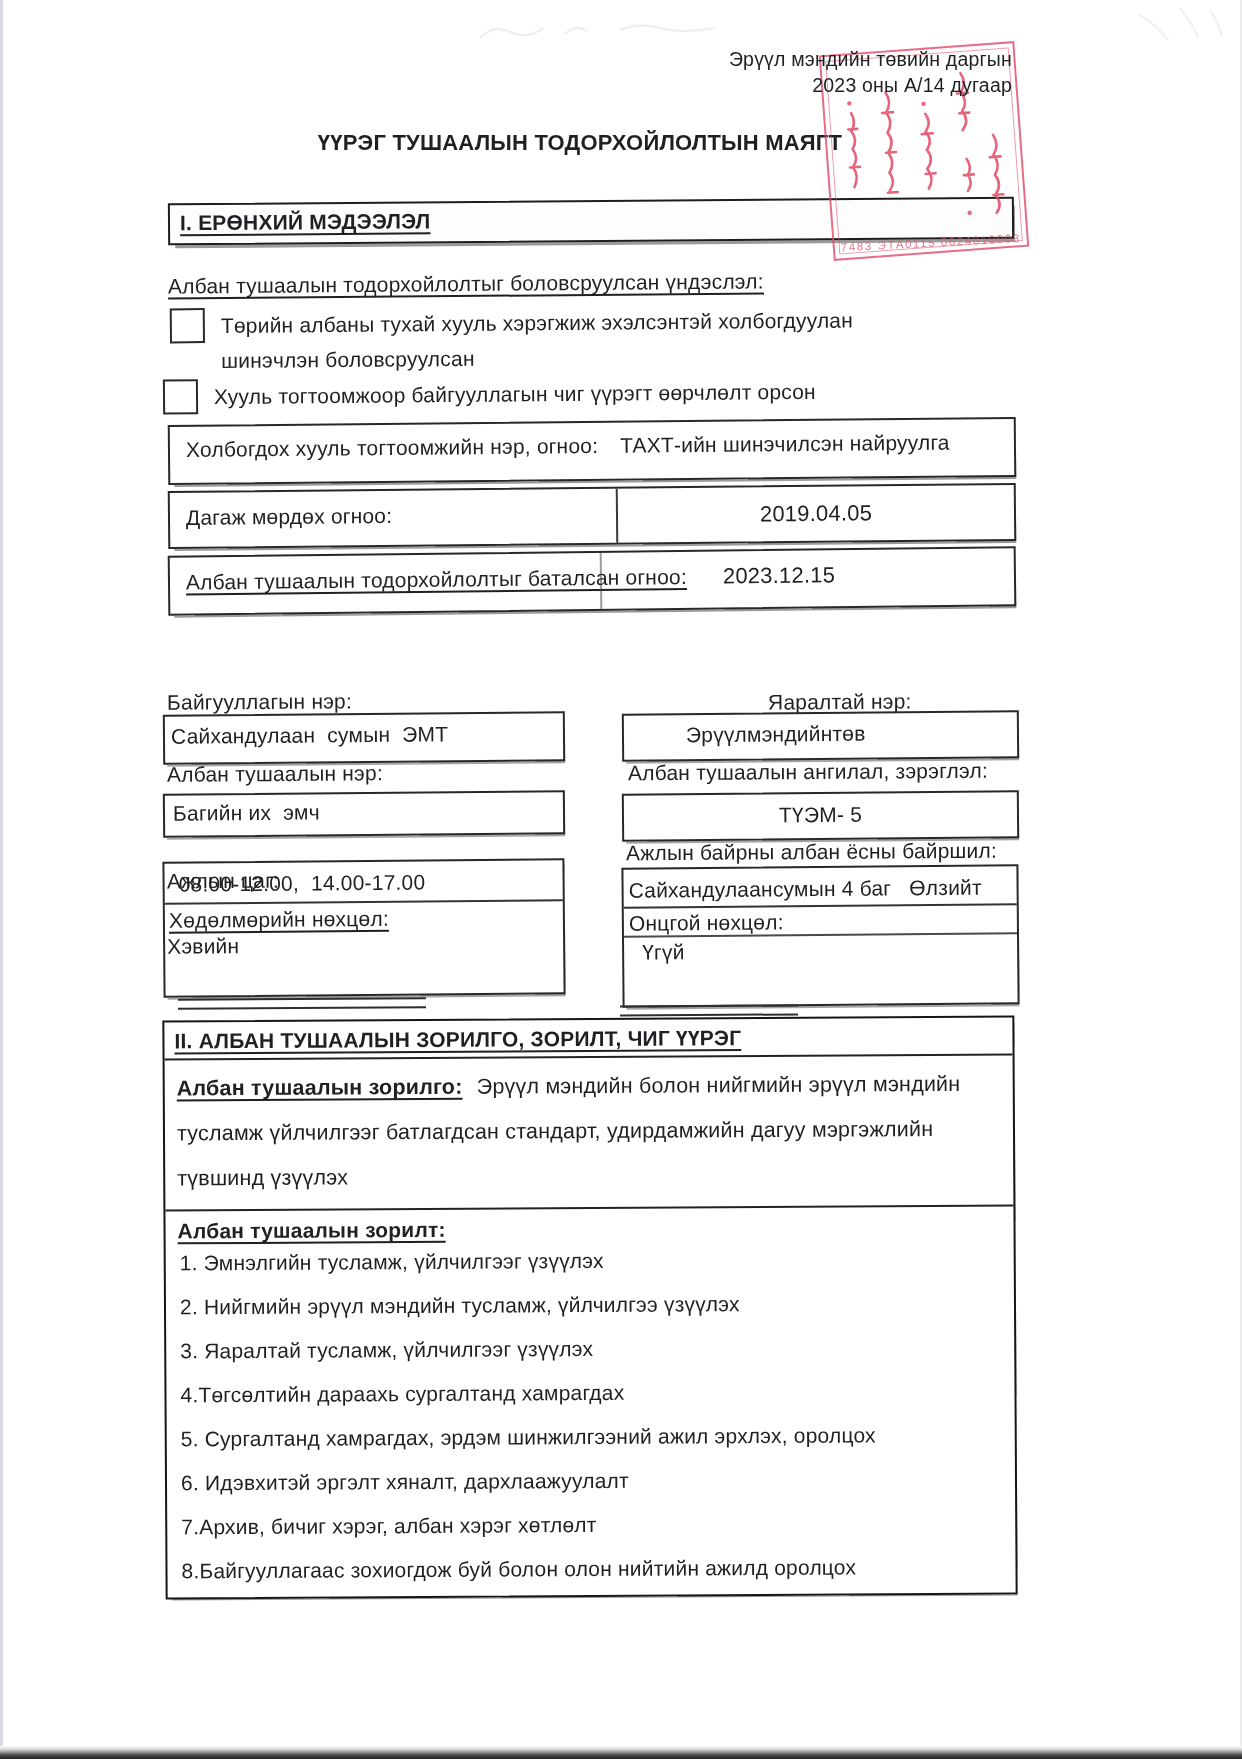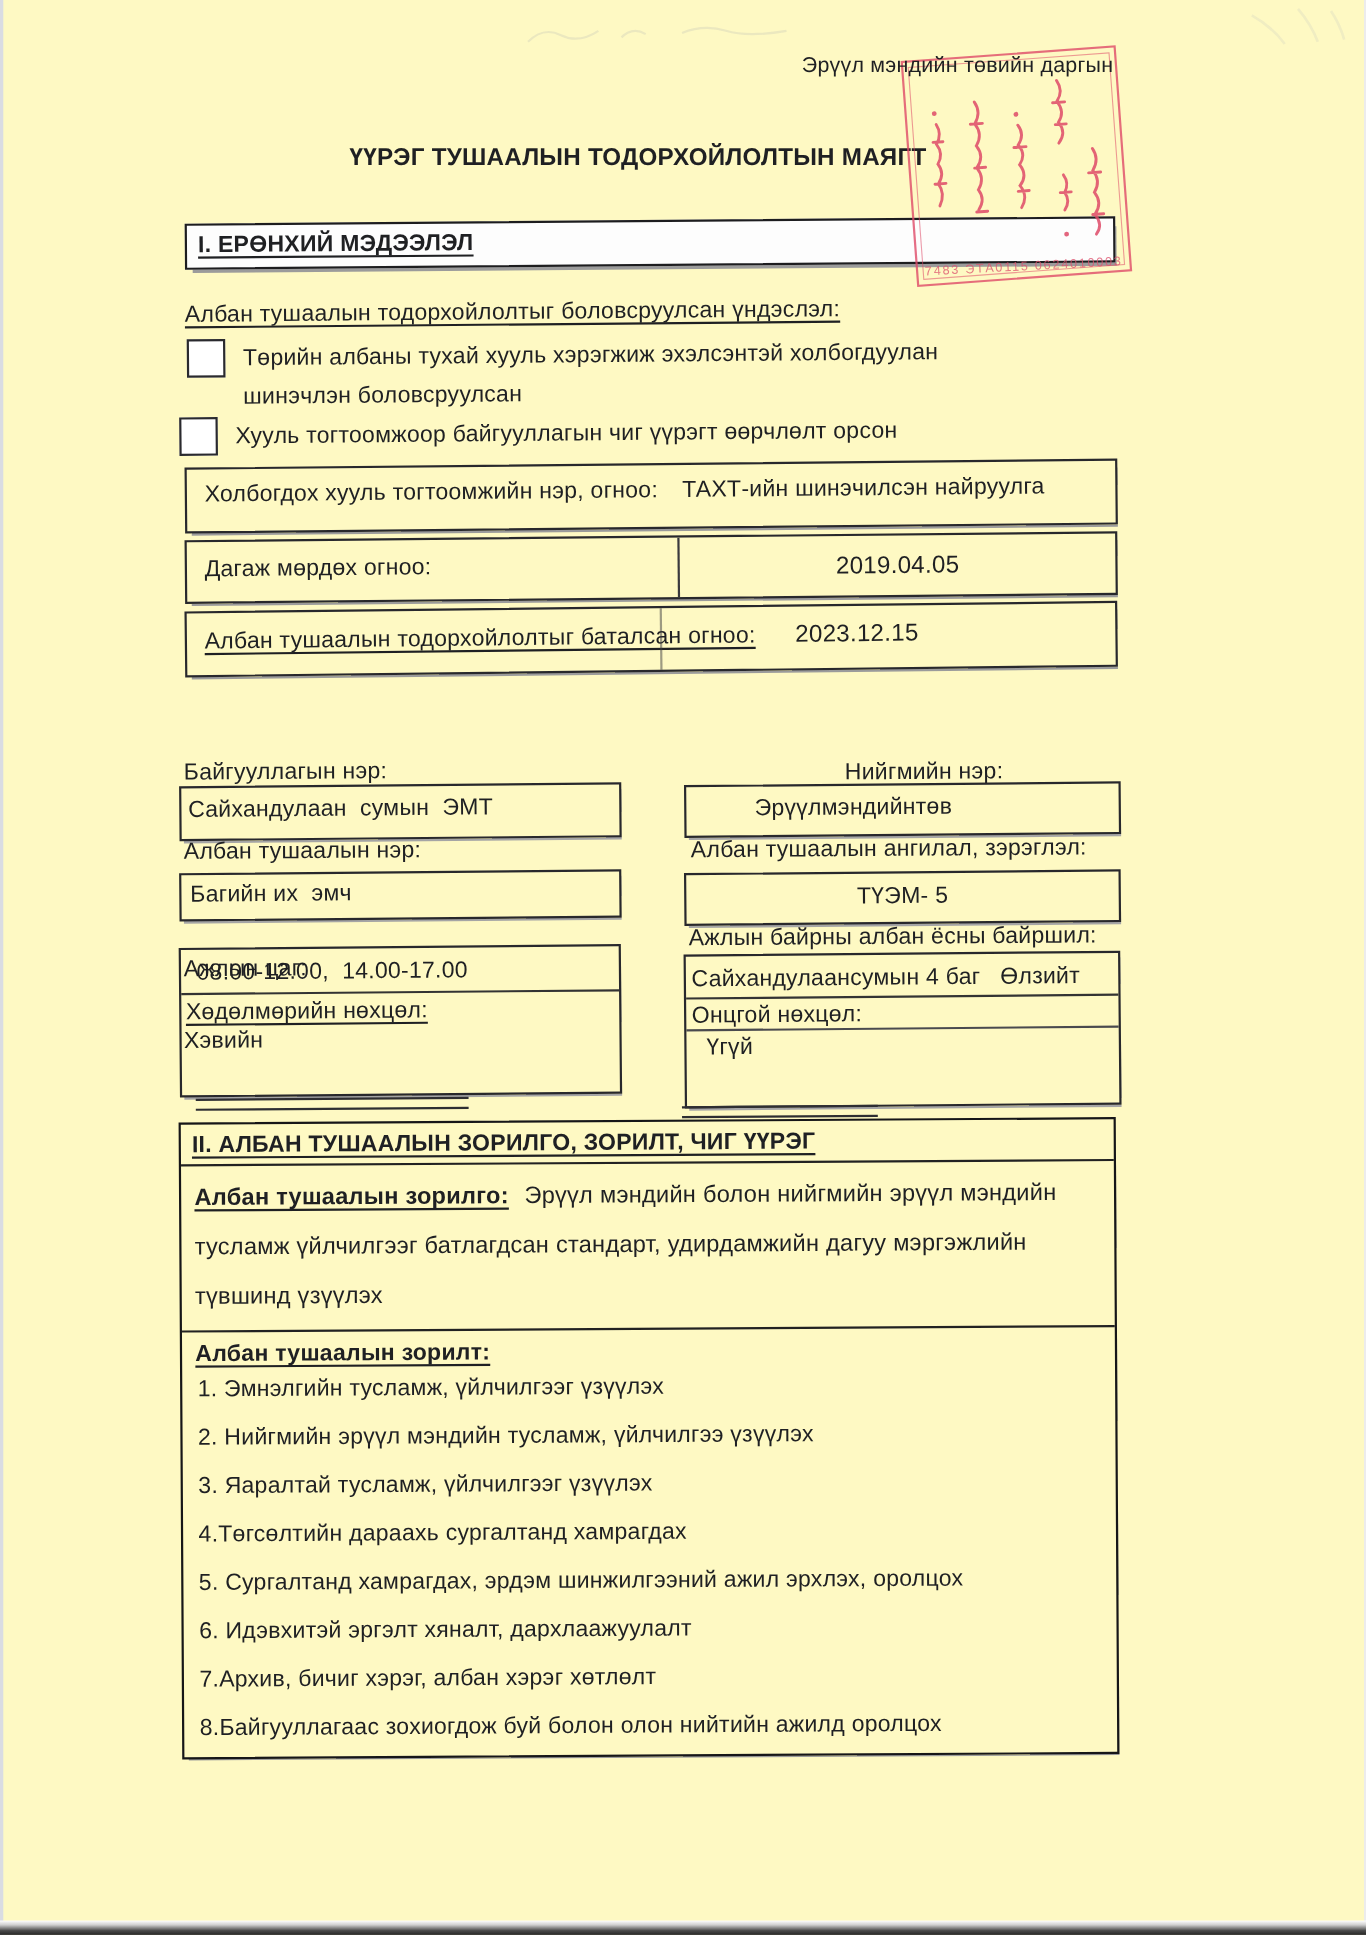--- a/index.html
+++ b/index.html
@@ -1,20 +1,20 @@
 <!DOCTYPE html>
 <html><head>
 <meta charset="utf-8">
 <style>
   html,body{margin:0;padding:0;background:#e9e9e9;}
   .page{
     position:relative;
     width:1242px;height:1759px;
     margin:0 auto;
-    background:#fef9c3;
+    background:#ffffff;
     overflow:hidden;
     font-family:"Liberation Sans","DejaVu Sans",sans-serif;
     color:#1f2023;
     letter-spacing:.2px;
   }
   
   .edge-bottom{position:absolute;left:0;right:0;bottom:0;height:13px;
     background:linear-gradient(#ffffff 0%,#cfcfcf 30%,#4a4a4a 70%,#262626 100%);}
   .edge-left{position:absolute;left:0;top:0;bottom:0;width:3px;background:#dadce2;}
   .edge-right{position:absolute;right:0;top:0;bottom:0;width:2px;background:#ececec;}
@@ -116,20 +116,21 @@
 
   <svg class="smudge" style="left:470px;top:8px;" width="260" height="44" viewBox="0 0 260 44">
     <path d="M10,30 q14,-14 30,-6 t34,-4 M95,26 q10,-10 22,-3 M150,22 q20,-8 40,-2 t55,0" fill="none" stroke="#9aa0ae" stroke-width="2" opacity=".35"></path>
   </svg>
   <svg class="smudge" style="left:1130px;top:2px;" width="110" height="60" viewBox="0 0 110 60">
     <path d="M8,12 q18,10 30,26 M50,6 q12,14 18,30 M80,8 q8,12 12,26" fill="none" stroke="#aab0bc" stroke-width="2.4" opacity=".3"></path>
   </svg>
 
   <div class="abs approval">
     <div>Эрүүл мэндийн төвийн даргын</div>
+    <div>2023 оны А/14 дугаар</div>
   </div>
 
   <div class="abs stamp">
     <div class="stamp-inner"></div>
     <svg viewBox="0 0 192 202">
       <g fill="none" stroke="#de4a68" stroke-width="2.6" opacity=".85" stroke-linecap="round">
         <path d="M26,58 q5,9 -1,18 q6,9 0,18 q6,9 -1,18 q6,9 0,20 M22,74 h9 M21,112 h10"></path>
         <path d="M62,40 q6,10 -1,20 q7,10 0,20 q7,10 -1,20 q7,10 0,20 q6,9 -1,18 M57,60 h11 M58,100 h10 M57,140 h10"></path>
         <path d="M100,64 q6,9 -1,18 q7,9 0,18 q7,10 -1,19 q7,10 0,20 M95,84 h11 M96,124 h10"></path>
         <path d="M138,26 q6,10 -1,19 q7,10 0,19 q7,10 -1,19 M133,46 h11 M134,66 h10"></path>
@@ -190,21 +191,21 @@
     <div class="v keep-ws">Багийн их  эмч</div>
   </div>
 
   <div class="abs fld-label hours-label">Ажлын цаг:</div>
   <div class="abs vbox left-big">
     <div class="row1 keep-ws">08.00-12.00,  14.00-17.00</div>
     <div class="row2 u">Хөдөлмөрийн нөхцөл:</div>
     <div class="row3">Хэвийн</div>
   </div>
 
-  <div class="abs fld-label unit-label">Нийгмийн нэр:</div>
+  <div class="abs fld-label unit-label">Яаралтай нэр:</div>
   <div class="abs vbox unit-box">
     <div class="v">Эрүүлмэндийнтөв</div>
   </div>
 
   <div class="abs fld-label class-label">Албан тушаалын ангилал, зэрэглэл:</div>
   <div class="abs vbox class-box">
     <div class="v keep-ws">ТҮЭМ- 5</div>
   </div>
 
   <div class="abs fld-label loc-label">Ажлын байрны албан ёсны байршил:</div>

